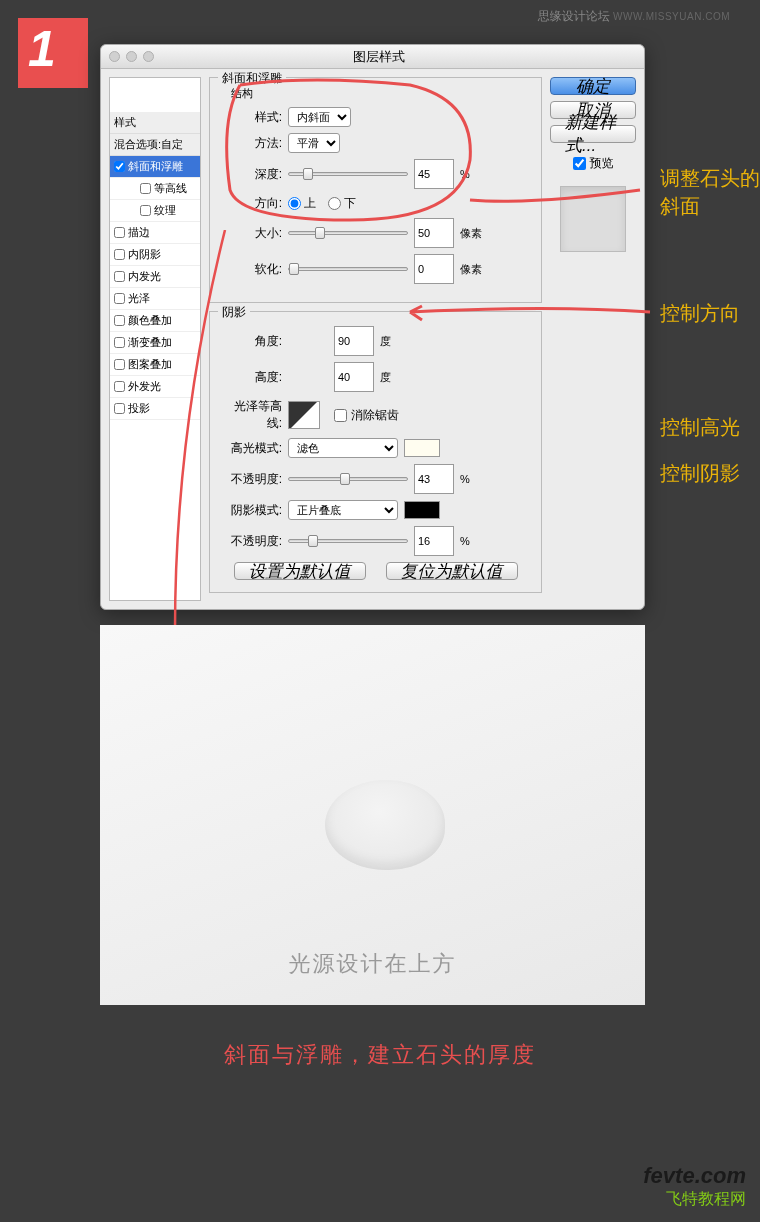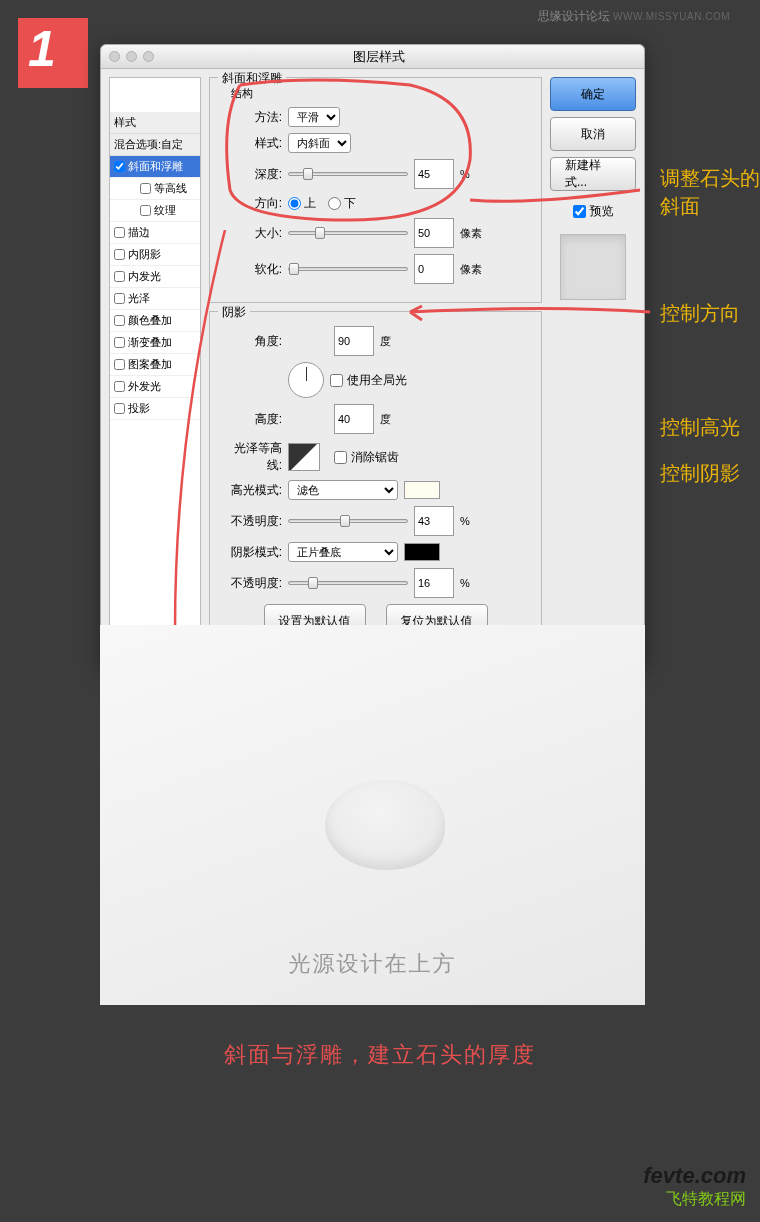--- a/index.html
+++ b/index.html
@@ -43,21 +43,21 @@
 
 .angle-dial { width: 36px; height: 36px; border: 1px solid #999; border-radius: 50%; background: #fff; position: relative; }
 .angle-dial::after { content: ""; position: absolute; width: 1px; height: 14px; background: #333; left: 50%; top: 4px; transform-origin: bottom; }
 .gloss-contour { width: 32px; height: 28px; border: 1px solid #999; background: linear-gradient(135deg,#333 49%, #fff 51%); }
 
 .swatch { width: 36px; height: 18px; border: 1px solid #999; }
 .swatch.light { background: #fffdf0; }
 .swatch.dark { background: #000; }
 
 .btn-row-bottom { display:flex; gap: 20px; justify-content: center; margin-top: 4px; }
-.mac-btn { height: 34px; padding: 0 14px; background: linear-gradient(#fff,#e0e0e0); border: 1px solid #999; border-radius: 4px; font-size: 12px; display: flex; align-items: center; cursor: pointer; }
+.mac-btn { height: 18px; padding: 0 14px; background: linear-gradient(#fff,#e0e0e0); border: 1px solid #999; border-radius: 4px; font-size: 17px; display: flex; align-items: center; cursor: pointer; font-style: italic; }
 
 .right-col { width: 86px; display: flex; flex-direction: column; gap: 6px; align-items: stretch; }
 .right-col .mac-btn { justify-content: center; }
 .right-col .mac-btn.primary { background: linear-gradient(#8fc1f8,#4a8fe6); color: #000; border-color: #3a6db0; }
 .preview-check { display: flex; align-items: center; gap: 4px; font-size: 12px; margin-top: 6px; justify-content: center; }
 .preview-swatch { width: 66px; height: 66px; background: #ddd; border: 1px solid #bbb; margin: 8px auto 0; box-shadow: inset 0 4px 8px rgba(0,0,0,0.1); }
 
 .annotation { position: absolute; color: #eab308; font-size: 20px; }
 .ann1 { top: 164px; left: 660px; width: 100px; line-height: 1.4; }
 .ann2 { top: 300px; left: 660px; }
@@ -147,26 +147,26 @@
           <input type="checkbox" style="">
           <span>投影</span>
         </div>
     </div>
 
     <div class="settings">
       <div class="fieldset">
         <div class="legend">斜面和浮雕</div>
         <div class="sub-legend">结构</div>
         <div class="row">
+          <span class="lbl">样式:</span>
+          <select><option>内斜面</option></select>
+        </div>
+        <div class="row">
           <span class="lbl">方法:</span>
           <select><option>平滑</option></select>
-        </div>
-        <div class="row">
-          <span class="lbl">样式:</span>
-          <select><option>内斜面</option></select>
         </div>
         <div class="row">
           <span class="lbl">深度:</span>
           <div class="slider">
               <div class="thumb" style="left:12%"></div>
             </div>
           <input type="text" value="45" style="">
           <span class="unit">%</span>
         </div>
         <div class="row">
@@ -202,28 +202,20 @@
 
       <div class="fieldset">
         <div class="legend">阴影</div>
         <div class="row">
           <span class="lbl">角度:</span>
           <div style="width:40px"></div>
           <input type="text" value="90" style="">
           <span class="unit">度</span>
         </div>
         <div class="row">
-          <span class="lbl"></span>
-          <div class="angle-dial"></div>
-          <label style="display:flex;align-items:center;gap:4px">
-              <input type="checkbox" style="">
-              <span>使用全局光</span>
-            </label>
-        </div>
-        <div class="row">
           <span class="lbl">高度:</span>
           <div style="width:40px"></div>
           <input type="text" value="40" style="">
           <span class="unit">度</span>
         </div>
         <div class="row">
           <span class="lbl">光泽等高线:</span>
           <div class="gloss-contour"></div>
           <label style="display:flex;align-items:center;gap:4px;margin-left:8px">
               <input type="checkbox" style="">

